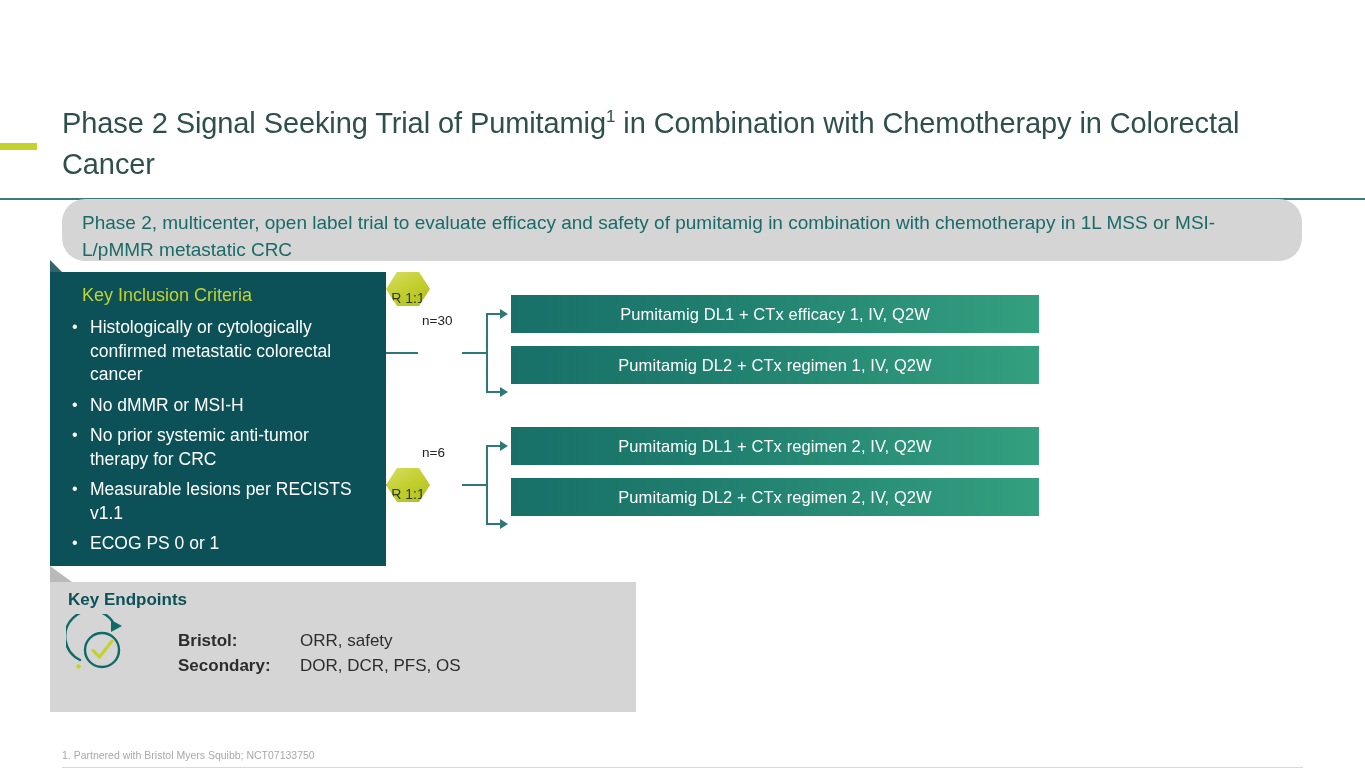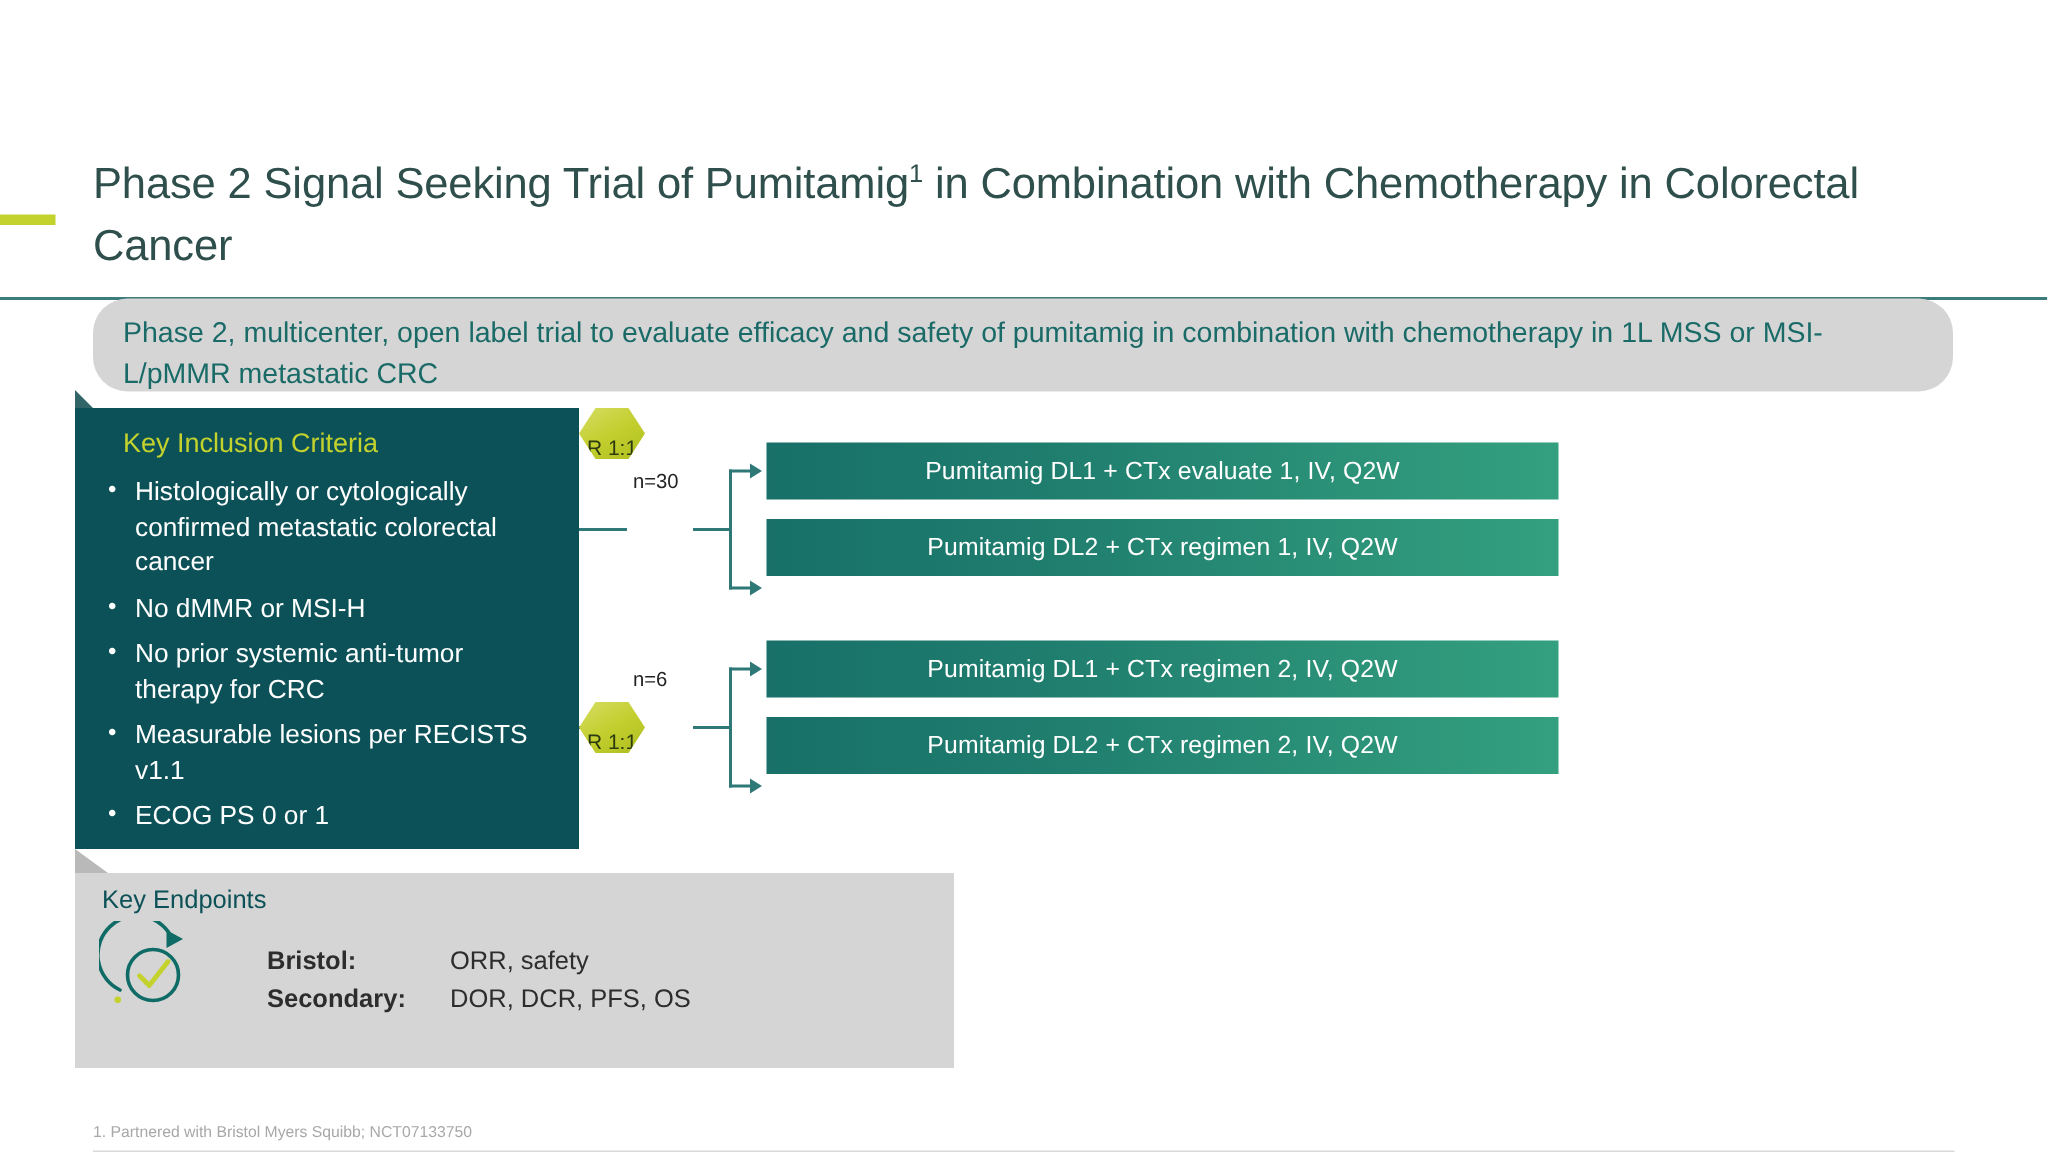--- a/index.html
+++ b/index.html
@@ -187,21 +187,21 @@
     width: 586px;
     height: 130px;
     background: #d5d5d5;
     box-sizing: border-box;
   }
   .endpoints-title {
     position: absolute;
     left: 18px;
     top: 8px;
     font-size: 17px;
-    font-weight: normal;
+    font-weight: bold;
     color: #0b5157;
   }
   .endpoint-icon {
     position: absolute;
     left: 16px;
     top: 32px;
     width: 72px;
     height: 72px;
   }
   .endpoints-rows {
@@ -291,21 +291,21 @@
     <div class="hex">
       <span>R 1:1</span>
     </div>
     <div class="conn" style="left:76px; top:80px; width:26px; height:2px;"></div>
     <div class="conn" style="left:100px; top:41px; width:2px; height:80px;"></div>
     <div class="conn" style="left:100px; top:41px; width:16px; height:2px;"></div>
     <div class="arrow-head" style="left:114px; top:37px;"></div>
     <div class="conn" style="left:100px; top:119px; width:16px; height:2px;"></div>
     <div class="arrow-head" style="left:114px; top:115px;"></div>
 
-    <div class="arm-bar" style="left:125px; top:23px; width:528px;">Pumitamig  DL1 + CTx evaluate 1, IV, Q2W</div>
+    <div class="arm-bar" style="left:125px; top:23px; width:528px;">Pumitamig  DL1 + CTx efficacy 1, IV, Q2W</div>
     <div class="arm-bar" style="left:125px; top:74px; width:528px;">Pumitamig  DL2 + CTx regimen 1, IV, Q2W</div>
 
     <div class="conn" style="left:0px; top:212px; width:32px; height:2px;"></div>
     <div class="hex-label" style="left:36px; top:173px;">n=6</div>
     <div class="hex" style="top:196px;">
       <span>R 1:1</span>
     </div>
     <div class="conn" style="left:76px; top:212px; width:26px; height:2px;"></div>
     <div class="conn" style="left:100px; top:173px; width:2px; height:80px;"></div>
     <div class="conn" style="left:100px; top:173px; width:16px; height:2px;"></div>

